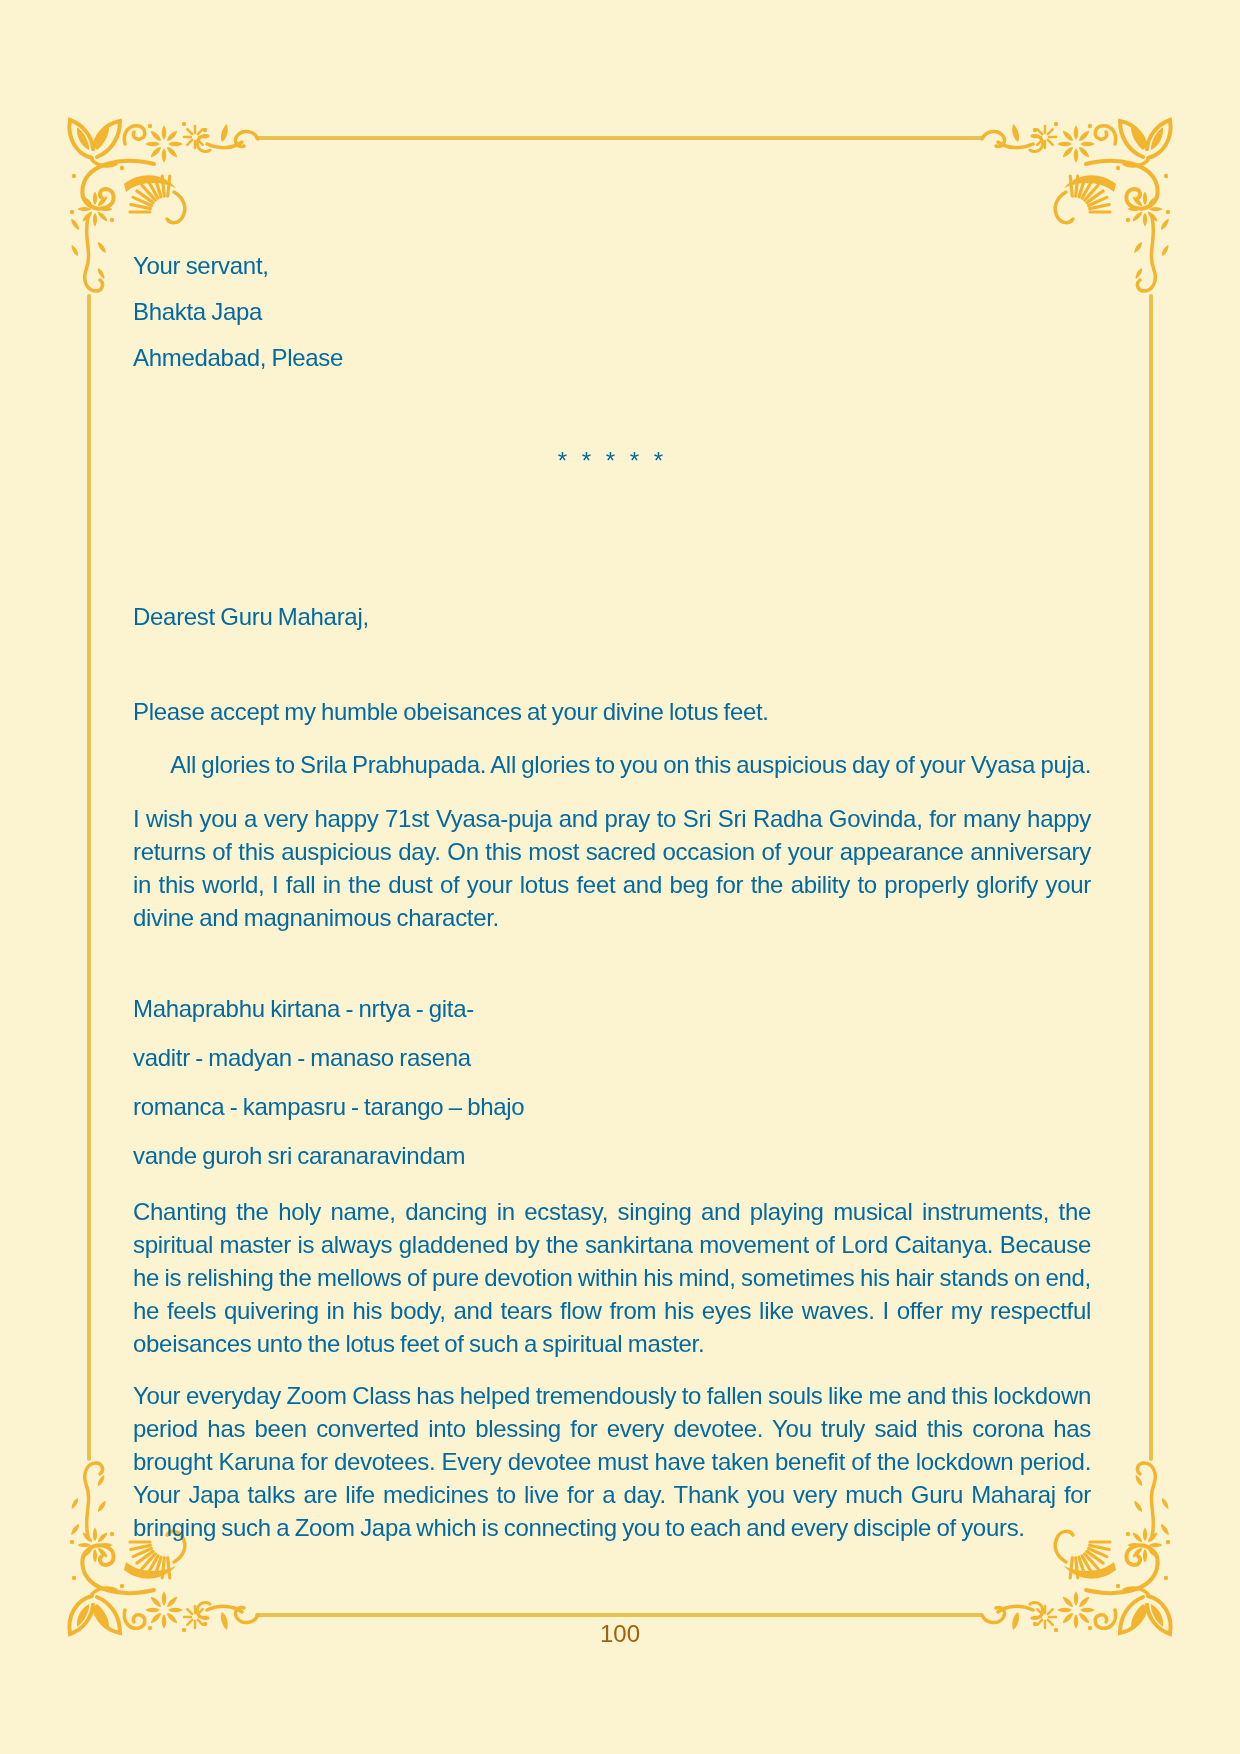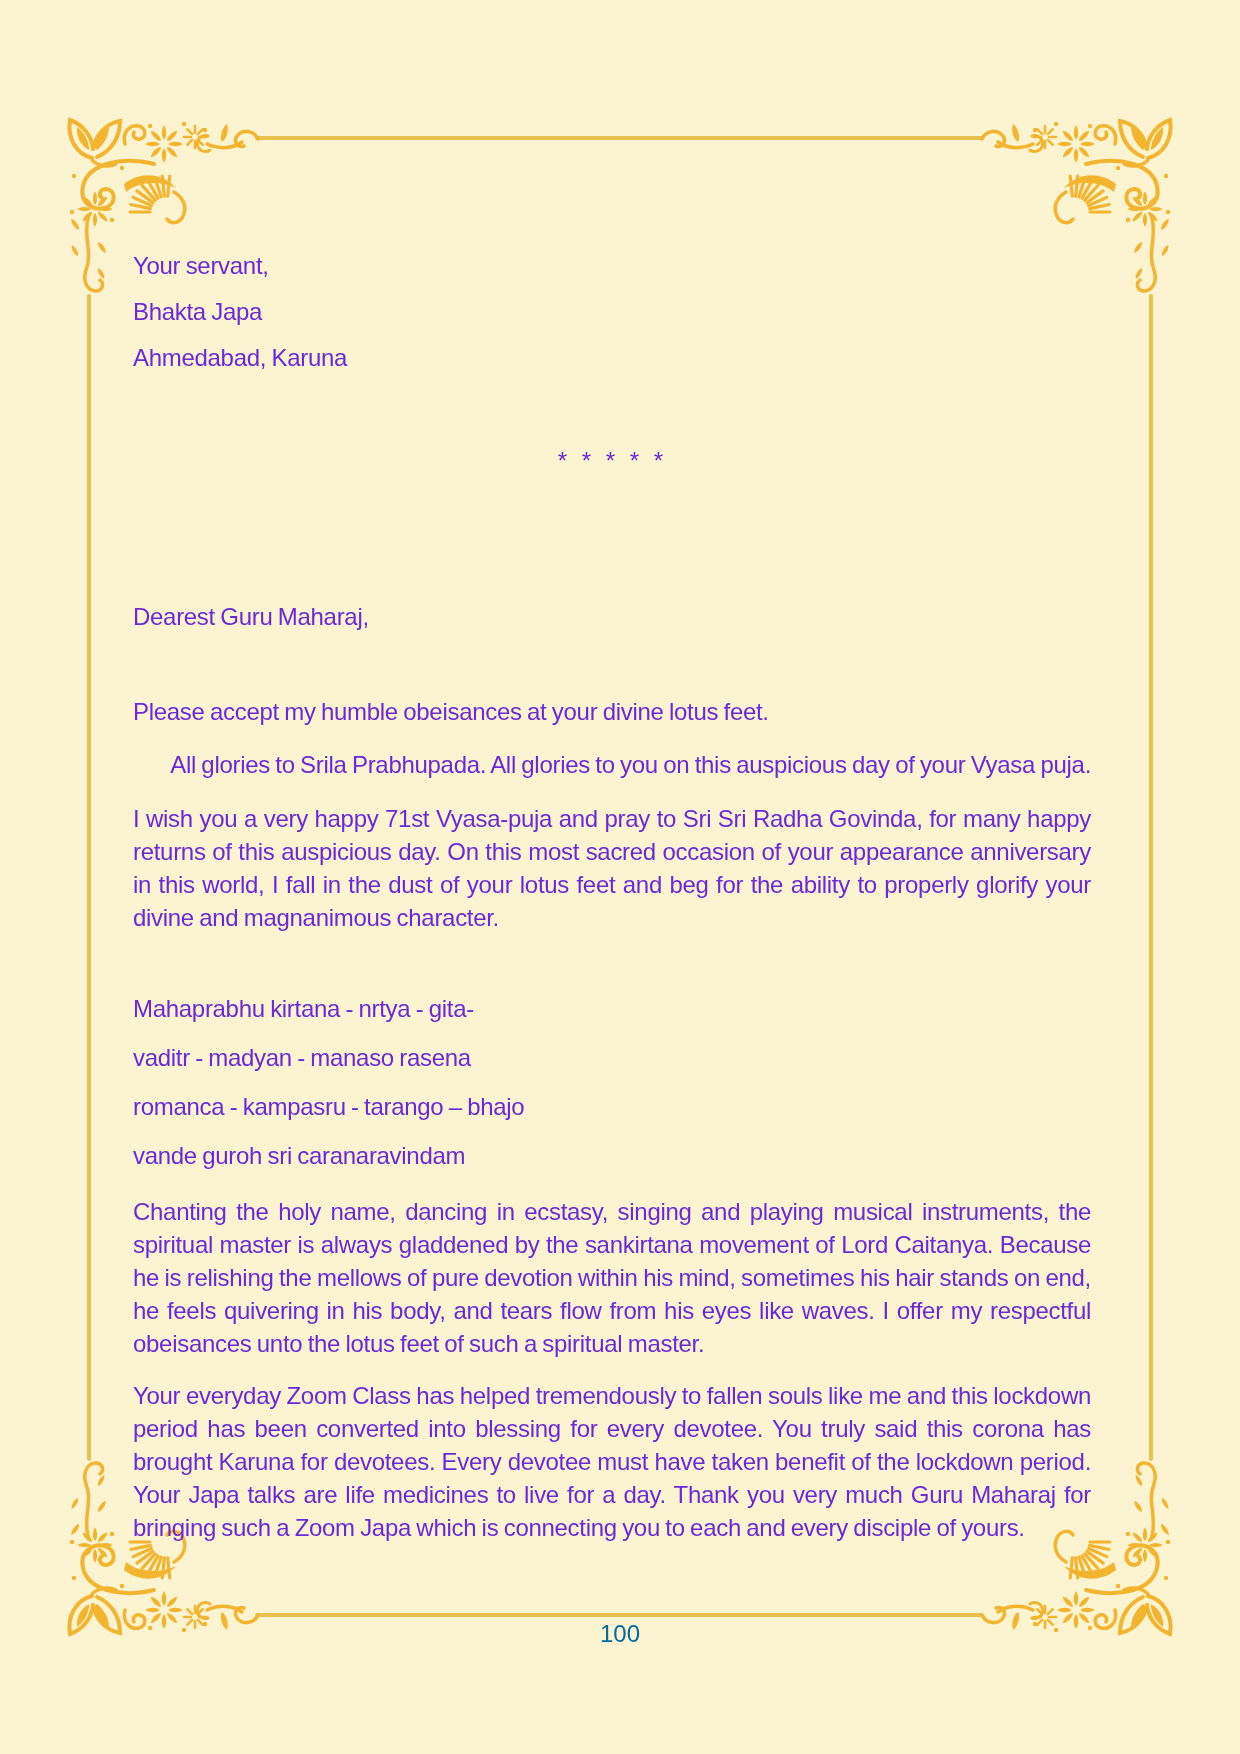--- a/index.html
+++ b/index.html
@@ -34,21 +34,21 @@
   .corner.tr { left: 978px; top: 112px; transform: scaleX(-1); }
   .corner.bl { left: 62px;  top: 1452px; transform: scaleY(-1); }
   .corner.br { left: 978px; top: 1452px; transform: scale(-1,-1); }
 
   
   .content {
     position: absolute;
     left: 133px;
     top: 249px;
     width: 958px;
-    color: #6d28d9;
+    color: #0369a1;
     font-size: 24px;
     letter-spacing: -0.3px;
     word-spacing: -1px;
   }
   .content p {
     margin: 0;
     line-height: 33px;
   }
   .sig-line            { margin-top: 13px !important; }
   .sig-line:first-child{ margin-top: 0 !important; }
@@ -68,21 +68,21 @@
   .p-chanting   { margin-top: 23px !important; }
   .p-zoom       { margin-top: 19px !important; }
 
   .page-number {
     position: absolute;
     top: 1620px;
     left: 0;
     width: 100%;
     text-align: center;
     font-size: 24px;
-    color: #0369a1;
+    color: #a16207;
   }
   .svg-defs { position: absolute; width: 0; height: 0; }
 </style>
 </head>
 <body>
 
 <svg class="svg-defs" aria-hidden="true">
   <defs>
     <path id="petal" d="M0,0 C3.5,-4 3.5,-12 0,-17 C-3.5,-12 -3.5,-4 0,0 Z"></path>
     <g id="daisy">
@@ -171,21 +171,21 @@
       <use href="#corner-art"></use>
     </svg>
   <svg class="corner br" viewBox="0 0 200 190">
       <use href="#corner-art"></use>
     </svg>
 </div>
 
 <div class="content">
   <p class="sig-line">Your servant,</p>
   <p class="sig-line">Bhakta Japa</p>
-  <p class="sig-line">Ahmedabad, Karuna</p>
+  <p class="sig-line">Ahmedabad, Please</p>
 
   <p class="separator">* * * * *</p>
 
   <p class="salutation">Dearest Guru Maharaj,</p>
 
   <p class="p-first">Please accept my humble obeisances at your divine lotus feet.</p>
   <p class="p-gap">All glories to Srila Prabhupada. All glories to you on this auspicious day of your Vyasa puja.</p>
   <p class="p-body p-justify">I wish you a very happy 71st Vyasa-puja and pray to Sri Sri Radha Govinda, for many happy returns of this auspicious day. On this most sacred occasion of your appearance anniversary in this world, I fall in the dust of your lotus feet and beg for the ability to properly glorify your divine and magnanimous character.</p>
 
   <p class="verse-line verse-first">Mahaprabhu kirtana - nrtya - gita-</p>

